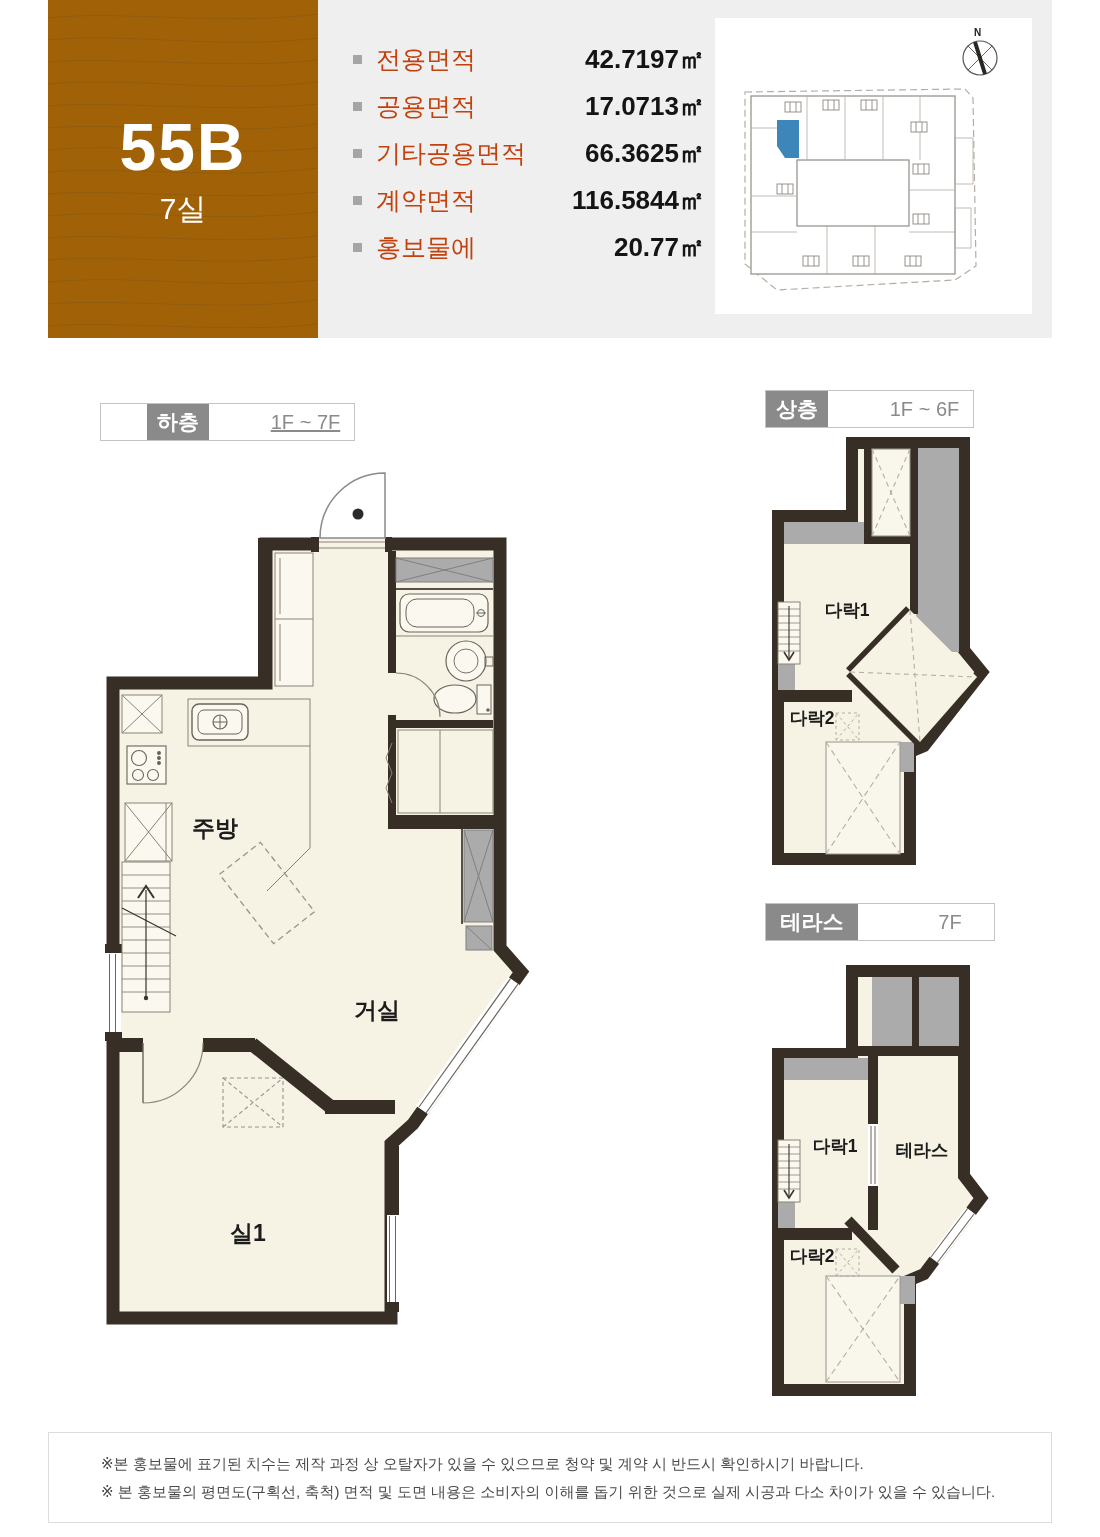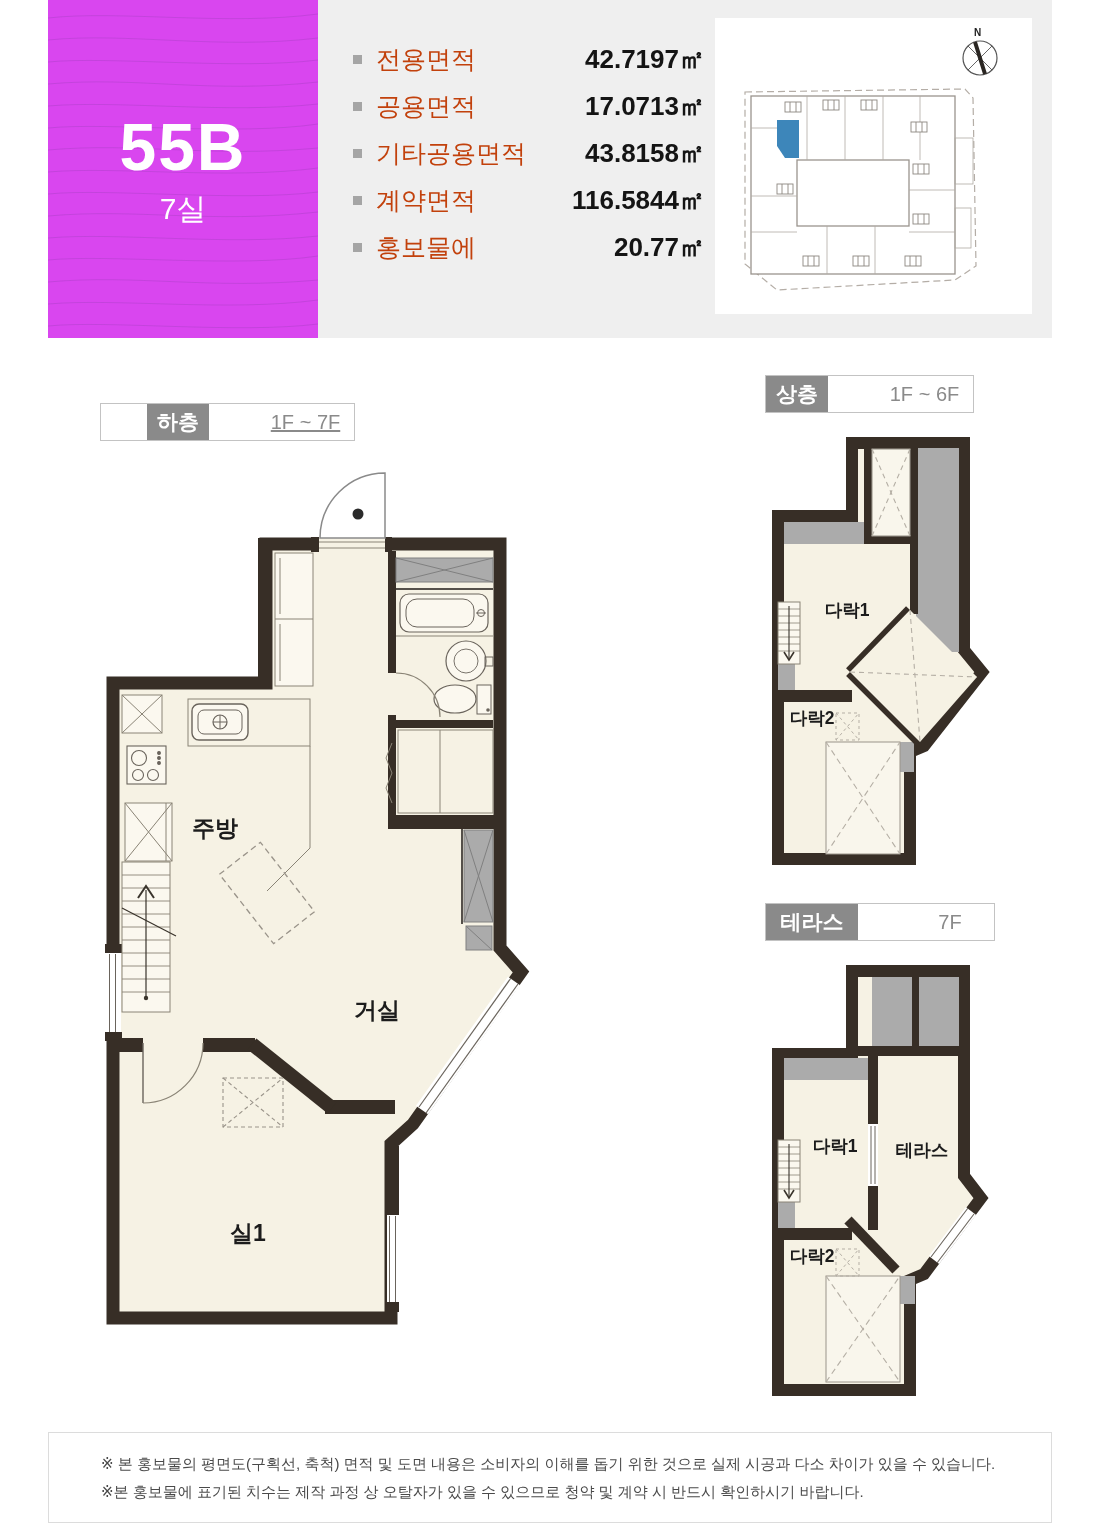--- a/index.html
+++ b/index.html
@@ -2,21 +2,21 @@
 <html><head>
 <meta charset="utf-8">
 <style>
   html,body{margin:0;padding:0;background:#ffffff;}
   *{box-sizing:border-box;}
   body{font-family:"Liberation Sans","DejaVu Sans",sans-serif;}
   #page{position:relative;width:1100px;height:1537px;background:#ffffff;overflow:hidden;}
 
   
   .header-band{position:absolute;left:48px;top:0;width:1004px;height:338px;background:#efefef;}
-  .unit-box{position:absolute;left:48px;top:0;width:270px;height:338px;background:#d946ef;
+  .unit-box{position:absolute;left:48px;top:0;width:270px;height:338px;background:#a16207;
             display:flex;flex-direction:column;align-items:center;justify-content:center;overflow:hidden;}
   .unit-box svg{position:absolute;inset:0;}
   .unit-code{position:relative;color:#ffffff;font-size:66px;font-weight:bold;letter-spacing:2px;line-height:1;}
   .unit-rooms{position:relative;color:#ffffff;font-size:30px;margin-top:14px;line-height:1;}
 
   
   .specs{position:absolute;left:353px;top:36px;width:352px;}
   .spec-row{display:flex;align-items:center;height:47px;}
   .spec-bullet{width:9px;height:9px;background:#a5a5a5;margin-right:14px;flex:0 0 auto;}
   .spec-label{width:158px;font-size:25px;color:#c2410c;text-align:justify;text-align-last:justify;}
@@ -78,21 +78,21 @@
       <span class="spec-value">42.7197㎡</span>
     </div>
     <div class="spec-row">
       <span class="spec-bullet"></span>
       <span class="spec-label">공용면적</span>
       <span class="spec-value">17.0713㎡</span>
     </div>
     <div class="spec-row">
       <span class="spec-bullet"></span>
       <span class="spec-label">기타공용면적</span>
-      <span class="spec-value">43.8158㎡</span>
+      <span class="spec-value">66.3625㎡</span>
     </div>
     <div class="spec-row">
       <span class="spec-bullet"></span>
       <span class="spec-label">계약면적</span>
       <span class="spec-value">116.5844㎡</span>
     </div>
     <div class="spec-row">
       <span class="spec-bullet"></span>
       <span class="spec-label">홍보물에</span>
       <span class="spec-value">20.77㎡</span>
@@ -357,21 +357,21 @@
     <g>
       <line x1="43" y1="585" x2="43" y2="645" stroke="#6a645c" stroke-width="1.4"></line>
       <path d="M103,585 A60,60 0 0 1 43,645" fill="none" stroke="#8a8476" stroke-width="1.2"></path>
     </g>
 
     <text class="room-label" x="115" y="378">주방</text>
     <text class="room-label" x="277" y="560">거실</text>
     <text class="room-label" x="148" y="783">실1</text>
   </svg>
 
-  <div class="plan-tag" style="left:765px;top:375px;">
+  <div class="plan-tag" style="left:765px;top:390px;">
     <span class="tag-name" style="width:62px;">상층</span>
     <span class="tag-range" style="width:97px;">1F ~ 6F</span>
   </div>
 
   <svg style="position:absolute;left:750px;top:430px;" width="250" height="445" viewBox="0 0 250 445">
     <path d="M102,13 H214 V220 L232,242 L174,316 L160,322 V429 H28 V86 H102 Z" fill="#f6f2e4" stroke="#372e26" stroke-width="12" stroke-linejoin="miter"></path>
 
     <g fill="#ababab">
       <rect x="166" y="18" width="43" height="204"></rect>
       <rect x="34" y="92" width="84" height="22"></rect>
@@ -492,17 +492,17 @@
       <line x1="86" y1="291" x2="109" y2="318"></line>
         <line x1="86" y1="318" x2="109" y2="291"></line>
     </g>
 
     <text class="room-label-sm" x="85" y="194">다락1</text>
     <text class="room-label-sm" x="172" y="198">테라스</text>
     <text class="room-label-sm" x="62" y="304">다락2</text>
   </svg>
 
   <div class="footer-note">
+    <p>※본 홍보물에 표기된 치수는 제작 과정 상 오탈자가 있을 수 있으므로 청약 및 계약 시 반드시 확인하시기 바랍니다.</p>
     <p>※ 본 홍보물의 평면도(구획선, 축척) 면적 및 도면 내용은 소비자의 이해를 돕기 위한 것으로 실제 시공과 다소 차이가 있을 수 있습니다.</p>
-    <p>※본 홍보물에 표기된 치수는 제작 과정 상 오탈자가 있을 수 있으므로 청약 및 계약 시 반드시 확인하시기 바랍니다.</p>
   </div>
 
 </div>
 
 </body></html>

